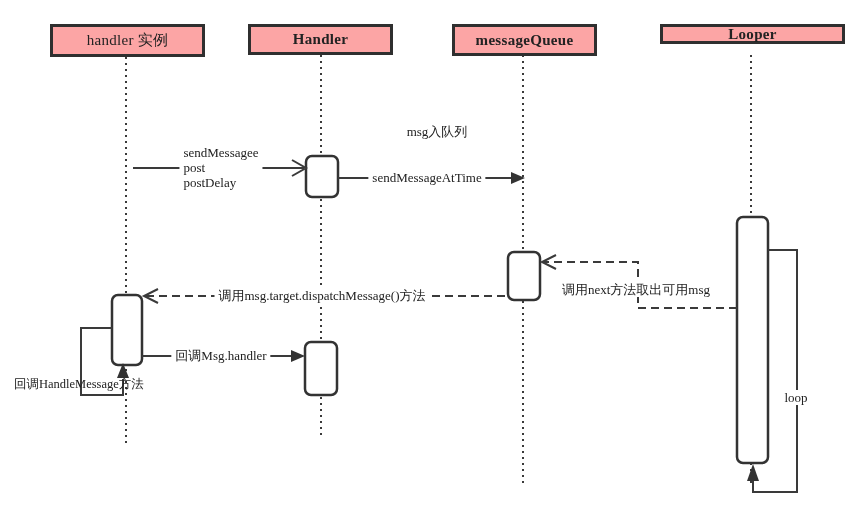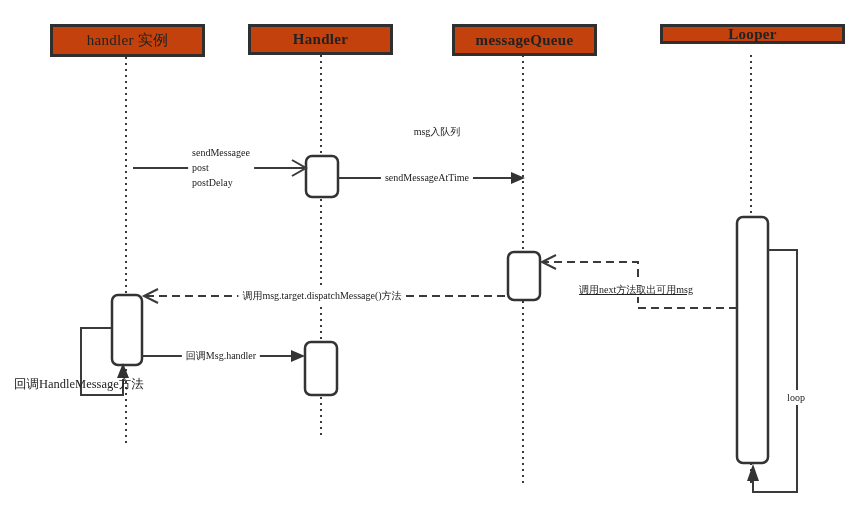--- a/index.html
+++ b/index.html
@@ -19,30 +19,30 @@
   .dash{stroke-dasharray:8 5;}
   .tri{fill:#333333;stroke:none;}
   .openhead{stroke:#3a3a3a;stroke-width:2;fill:none;}
   
   .act{fill:#ffffff;stroke:#333333;stroke-width:2.5;}
   
   .head{
     position:absolute;
     box-sizing:border-box;
     border:3px solid #2f2f2f;
-    background:#c2410c;
+    background:#fca5a5;
     display:flex;align-items:center;justify-content:center;
     font-size:15px;
     letter-spacing:.3px;
   }
   .head.bold{font-weight:bold;text-align:right;}
   
   .lbl{
     position:absolute;
-    font-size:10px;
+    font-size:13px;
     white-space:nowrap;
     line-height:15px;
     color:#222222;
   }
   .center{transform:translateX(-50%);}
   .bg{background:#ffffff;padding:0 4px;}
   .multiline{text-align:left;}
   .multiline span{display:block;}
 </style>
 </head>
@@ -102,21 +102,21 @@
   <div class="lbl center bg multiline" style="left:221px;top:145px;">
     <span>sendMessagee</span>
     <span>post</span>
     <span>postDelay</span>
   </div>
 
   <div class="lbl center" style="left:437px;top:124px;">msg入队列</div>
 
   <div class="lbl center bg" style="left:427px;top:170px;">sendMessageAtTime</div>
 
-  <div class="lbl center bg" style="left:636px;top:282px;text-decoration:underline;">调用next方法取出可用msg</div>
+  <div class="lbl center bg" style="left:636px;top:282px;">调用next方法取出可用msg</div>
 
   <div class="lbl center bg" style="left:322px;top:288px;">调用msg.target.dispatchMessage()方法</div>
 
   <div class="lbl center bg" style="left:221px;top:348px;">回调Msg.handler</div>
 
   <div class="lbl" style="left:14px;top:377px;font-size:12.5px;">回调HandleMessage方法</div>
 
   <div class="lbl center bg" style="left:796px;top:390px;padding:0 2px;">loop</div>
 
 </div>

